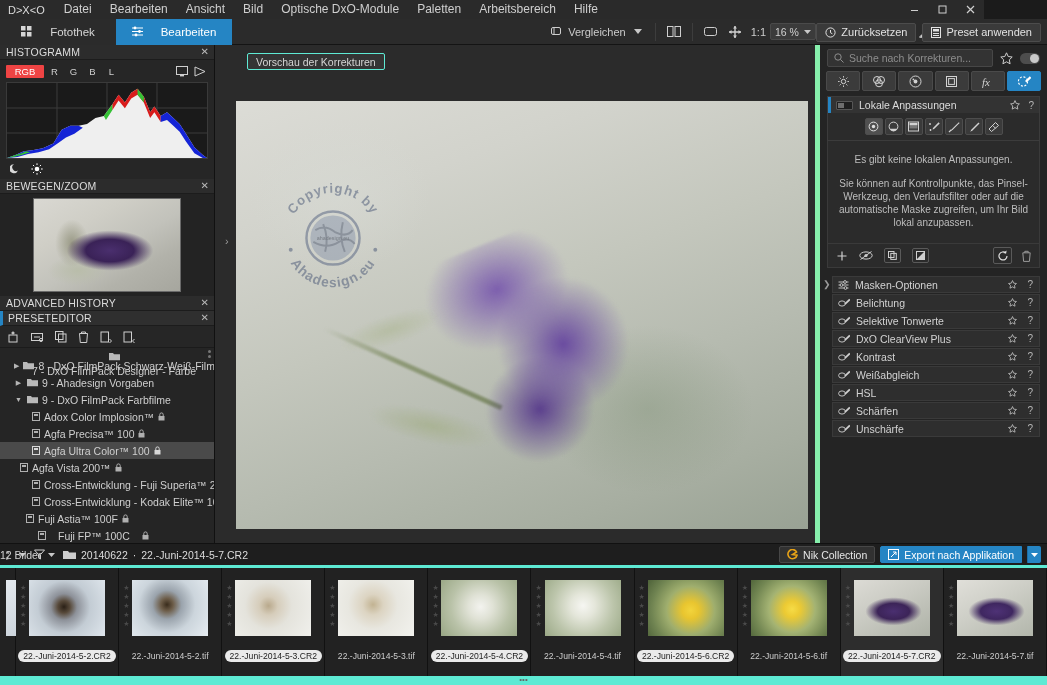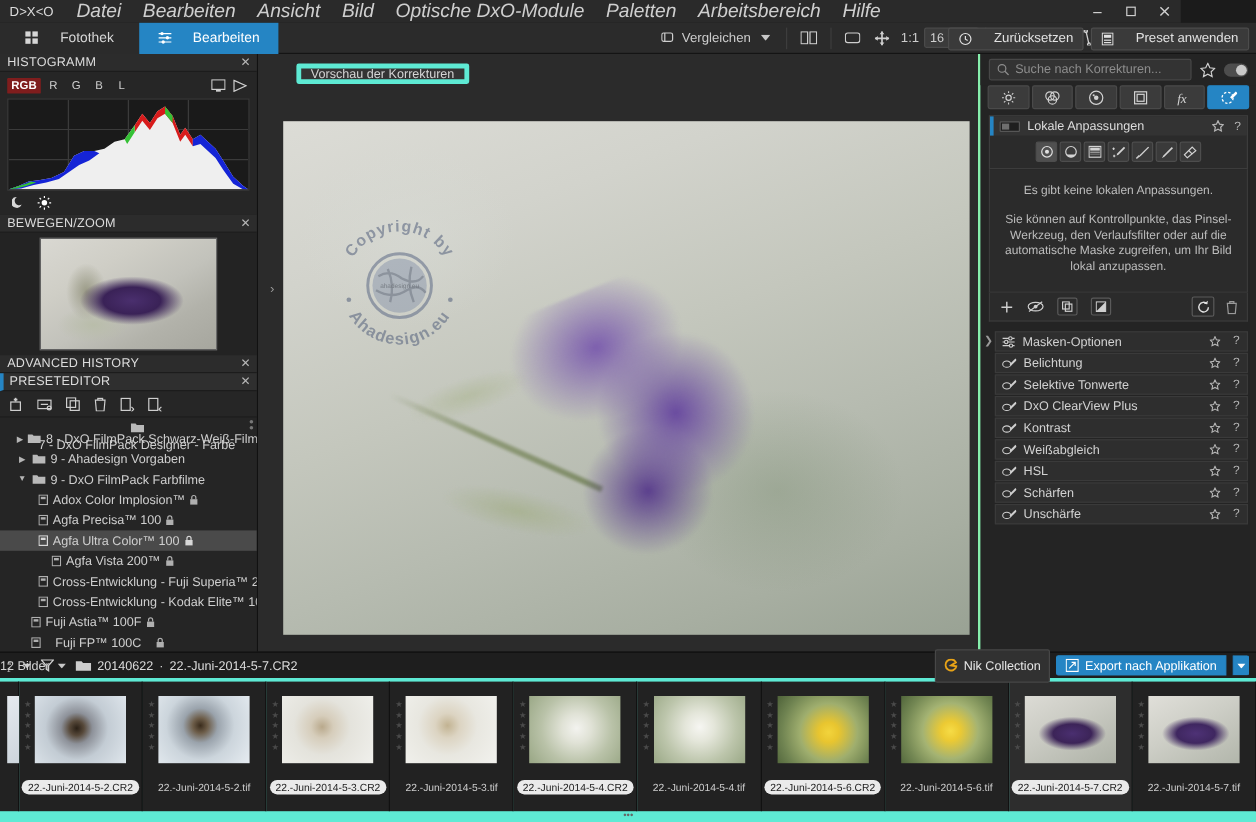--- a/index.html
+++ b/index.html
@@ -11,21 +11,21 @@
     -webkit-font-smoothing:antialiased;
   }
   #app { position:relative; width:1047px; height:685px; }
 
   
   .menubar {
     position:absolute; left:0; top:0; width:984px; height:19px;
     background:#2a2a2a; display:flex; align-items:center;
   }
   .logo { color:#dcdcdc; font-size:11px; letter-spacing:0px; padding:0 10px 0 8px; font-family:"Liberation Sans", sans-serif; }
-  .menu-item { padding:0 9px; font-size:16px; color:#cfcfcf; line-height:19px; cursor:default;font-style:italic; }
+  .menu-item { padding:0 9px; font-size:12px; color:#cfcfcf; line-height:19px; cursor:default; }
   .wincontrols { position:absolute; right:0; top:0; height:19px; display:flex; }
   .wincontrol { width:28px; height:19px; display:flex; align-items:center; justify-content:center; color:#cfcfcf; font-size:10px;}
 
   
   .toolbar {
     position:absolute; left:0; top:19px; width:1047px; height:26px;
     background:#2b2b2b; display:flex; align-items:center;
     border-bottom:1px solid #141414;
   }
   .modetab {
@@ -41,21 +41,21 @@
   .zoomval {
     background:#3b3b3b; border:1px solid #4a4a4a; border-radius:2px;
     height:17px; min-width:46px; padding:0 4px; font-size:10.5px; color:#d0d0d0;
     display:flex; align-items:center; justify-content:space-between; gap:4px;
   }
   .icn { display:inline-flex; align-items:center; justify-content:center; }
   .icn svg { display:block; }
 
   .topright { position:absolute; right:6px; top:0; height:26px; display:flex; align-items:center; gap:6px; }
   .tr-btn {
-    height:19px; padding:0 8px; display:flex; align-items:center; gap:18px;
+    height:19px; padding:0 8px; display:flex; align-items:center; gap:5px;
     border:1px solid #4c4c4c; background:#3a3a3a; border-radius:2px;
     font-size:11px; color:#e2e2e2;
   }
 
   
   .leftpanel {
     position:absolute; left:0; top:45px; width:215px; height:498px;
     background:#242424; border-right:1px solid #111;
   }
   .panel-header {
@@ -63,21 +63,21 @@
     padding:0 6px; font-size:10.5px; color:#dcdcdc; letter-spacing:.2px;
     border-bottom:1px solid #1c1c1c; position:relative;
   }
   .panel-header.sel { border-left:3px solid #2585c4; padding-left:5px; background:#2f2f2f;}
   .panel-header .x { position:absolute; right:5px; top:1px; font-size:10px; color:#b9b9b9; }
 
   .histo-body { padding:5px 6px 3px 6px; background:#262626; }
   .histo-tabs { display:flex; align-items:center; gap:2px; margin-bottom:4px; position:relative;}
   .ch { width:17px; height:13px; display:flex; align-items:center; justify-content:center;
         font-size:9.5px; color:#cfcfcf; border-radius:1px;}
-  .ch.active { background:#7f1d1d; color:#fff; width:28px;font-weight:bold; }
+  .ch.active { background:#ef4444; color:#fff; width:38px; }
   .histo-tabs .right { position:absolute; right:2px; display:flex; gap:6px; }
   .histo-plot { height:77px; background:#1a1a1a; border:1px solid #3a3a3a; position:relative; overflow:hidden;}
   .histo-foot { height:15px; display:flex; align-items:center; gap:10px; padding-left:4px; margin-top:2px;}
 
   .zoomprev { background:#232323; padding:4px 0; display:flex; justify-content:center; }
   .zoom-img {
     width:148px; height:94px; border:1px solid #6a6a6a;
     background:
       radial-gradient(ellipse 60px 28px at 52% 56%, #4a2f6e 0%, #3a2257 40%, rgba(58,34,87,0) 72%),
       radial-gradient(ellipse 24px 34px at 26% 48%, #9a9a86 0%, rgba(154,154,134,0) 70%),
@@ -94,21 +94,21 @@
   .hscroll .grip { position:absolute; left:50%; transform:translateX(-50%); color:#777; font-size:8px; top:-4px;}
   .bottom-tabs { display:flex; height:17px; }
   .btab { flex:0 0 auto; padding:0 12px; height:17px; display:flex; align-items:center; justify-content:center; font-size:10.5px; color:#d0d0d0;}
   .btab.active { background:#2585c4; color:#fff; }
 
   
   .center { position:absolute; left:215px; top:45px; width:600px; height:498px; background:#2b2b2b; }
   .vorschau {
     position:absolute; left:32px; top:8px; height:17px; padding:0 8px;
     display:flex; align-items:center; font-size:10.5px; color:#d5d5d5;
-    background:#343434; border:4px solid #5eead4; border-radius:2px;
+    background:#343434; border:1px solid #5eead4; border-radius:2px;
   }
   .collapse-handle { position:absolute; left:10px; top:190px; font-size:11px; color:#9a9a9a;}
   .photo {
     position:absolute; left:21px; top:56px; width:572px; height:428px;
     background:
       radial-gradient(ellipse 150px 120px at 72% 72%, rgba(120,140,110,.35) 0%, rgba(120,140,110,0) 70%),
       radial-gradient(ellipse 130px 110px at 18% 22%, rgba(215,218,212,.55) 0%, rgba(215,218,212,0) 70%),
       linear-gradient(160deg,#dcdcd6 0%,#d2d3cc 22%,#c4c7bd 45%,#b6bbb0 65%,#a7aea1 85%,#99a294 100%);
       overflow:hidden;
   }
@@ -131,21 +131,21 @@
     transform:rotate(-18deg); filter:blur(1px);}
   .leaf2 { position:absolute; left:23%; top:72%; width:22%; height:8%;
     background:radial-gradient(ellipse at center, #aab395 0%, rgba(170,179,149,0) 72%);
     transform:rotate(12deg); filter:blur(1px);}
   .wm {
     position:absolute; left:38px; top:78px; width:118px; height:118px;
     opacity:.55;
   }
 
   
-  .rightpanel { position:absolute; left:815px; top:45px; width:232px; height:498px; background:#242424; border-left:2px solid #86efac;}
+  .rightpanel { position:absolute; left:815px; top:45px; width:232px; height:498px; background:#242424; border-left:5px solid #86efac;}
   .searchrow { height:26px; display:flex; align-items:center; gap:7px; padding:0 7px; background:#242424;}
   .searchbox {
     flex:1; height:18px; background:#333; border:1px solid #474747; border-radius:2px;
     display:flex; align-items:center; gap:5px; padding:0 6px; color:#8d8d8d; font-size:10.5px;
   }
   .toggle-pill { width:20px; height:11px; border-radius:6px; background:#4d4d4d; position:relative;}
   .toggle-pill:after{ content:""; position:absolute; right:1px; top:1px; width:9px; height:9px; border-radius:50%; background:#c9c9c9;}
   .tabsrow { display:flex; gap:2px; padding:0 6px 5px 6px; }
   .rtab { flex:1; height:20px; background:#3b3b3b; border:1px solid #4a4a4a; border-radius:2px;
           display:flex; align-items:center; justify-content:center; }
@@ -167,21 +167,21 @@
               display:flex; align-items:center; gap:6px; padding:0 5px; font-size:10.5px; color:#d2d2d2; position:relative;}
   .corr-row .rt { position:absolute; right:6px; display:flex; gap:10px; color:#b5b5b5; font-size:10px;}
   .corrlist .chev { position:absolute; left:3px; top:3px; color:#9a9a9a; font-size:9px;}
 
   
   .bottombar { position:absolute; left:0; top:543px; width:1047px; height:22px; background:#1e1e1e; display:flex; align-items:center; padding:0 6px; gap:8px; border-top:1px solid #111;}
   .bb-btn { display:flex; align-items:center; gap:3px; color:#cfcfcf; font-size:10.5px;}
   .bb-path { display:flex; align-items:center; gap:5px; font-size:10.5px; color:#dcdcdc;}
   .bb-count { position:absolute; left:0; width:1047px; text-align:left; font-size:10.5px; color:#d3d3d3; pointer-events:none;}
   .bb-right { margin-left:auto; display:flex; align-items:center; gap:5px; z-index:2;}
-  .nik { height:28px; padding:0 7px; display:flex; align-items:center; gap:5px; background:#313131; border:1px solid #474747; border-radius:2px; font-size:10.5px; color:#e6e6e6;}
+  .nik { height:17px; padding:0 7px; display:flex; align-items:center; gap:5px; background:#313131; border:1px solid #474747; border-radius:2px; font-size:10.5px; color:#e6e6e6;}
   .exp { height:17px; padding:0 7px; display:flex; align-items:center; gap:5px; background:#2585c4; border:1px solid #2585c4; border-radius:2px 0 0 2px; font-size:10.5px; color:#fff;}
   .expdd { height:17px; width:14px; background:#2585c4; border:1px solid #2585c4; border-left:1px solid #1d6ea6; border-radius:0 2px 2px 0; display:flex;align-items:center;justify-content:center;color:#fff;font-size:8px;}
 
   
   .filmstrip { position:absolute; left:0; top:565px; width:1047px; height:120px; background:#5eead4; display:flex; align-items:flex-start;}
   .cell { width:104px; height:108px; margin-top:3px; background:#222; border-right:1px solid #111; position:relative; display:flex; flex-direction:column; align-items:center;}
   .cell.sel { background:#2d2d2d; }
   .thumbwrap { width:98px; height:72px; display:flex; align-items:center; justify-content:center; position:relative; margin-top:4px;}
   .stars { position:absolute; left:2px; top:12px; display:flex; flex-direction:column; gap:2px; color:#4a4a4a; font-size:7px; line-height:7px;}
   .thumb { width:76px; height:56px; background:#888; }
@@ -605,21 +605,21 @@
               </svg>
             </span>
         <span>Agfa Ultra Color™ 100</span>
         <span class="icn">
               <svg width="7" height="9" viewBox="0 0 7 9">
                 <rect x="0.5" y="4" width="6" height="4.5" fill="#d8d8d8"></rect>
                 <path d="M1.8 4 v-1.4 a1.7 1.7 0 0 1 3.4 0 v1.4" fill="none" stroke="#d8d8d8"></path>
               </svg>
             </span>
       </div>
-      <div class="tr-row" style="padding-left:43px;">
+      <div class="tr-row" style="padding-left:20px;">
         <span class="icn">
               <svg width="8" height="9" viewBox="0 0 8 9">
                 <rect x="0.5" y="0.5" width="7" height="8" fill="none" stroke="#b0b0b0"></rect>
                 <rect x="2" y="2" width="4" height="2" fill="#b0b0b0"></rect>
               </svg>
             </span>
         <span>Agfa Vista 200™</span>
         <span class="icn">
               <svg width="7" height="9" viewBox="0 0 7 9">
                 <rect x="0.5" y="4" width="6" height="4.5" fill="#b0b0b0"></rect>
@@ -655,21 +655,21 @@
               </svg>
             </span>
         <span>Fuji Astia™ 100F</span>
         <span class="icn">
               <svg width="7" height="9" viewBox="0 0 7 9">
                 <rect x="0.5" y="4" width="6" height="4.5" fill="#b0b0b0"></rect>
                 <path d="M1.8 4 v-1.4 a1.7 1.7 0 0 1 3.4 0 v1.4" fill="none" stroke="#b0b0b0"></path>
               </svg>
             </span>
       </div>
-      <div class="tr-row" style="padding-left:26px;gap:12px;">
+      <div class="tr-row" style="padding-left:38px;gap:12px;">
         <span class="icn">
               <svg width="8" height="9" viewBox="0 0 8 9">
                 <rect x="0.5" y="0.5" width="7" height="8" fill="none" stroke="#b0b0b0"></rect>
                 <rect x="2" y="2" width="4" height="2" fill="#b0b0b0"></rect>
               </svg>
             </span>
         <span>Fuji FP™ 100C</span>
         <span class="icn">
               <svg width="7" height="9" viewBox="0 0 7 9">
                 <rect x="0.5" y="4" width="6" height="4.5" fill="#b0b0b0"></rect>

